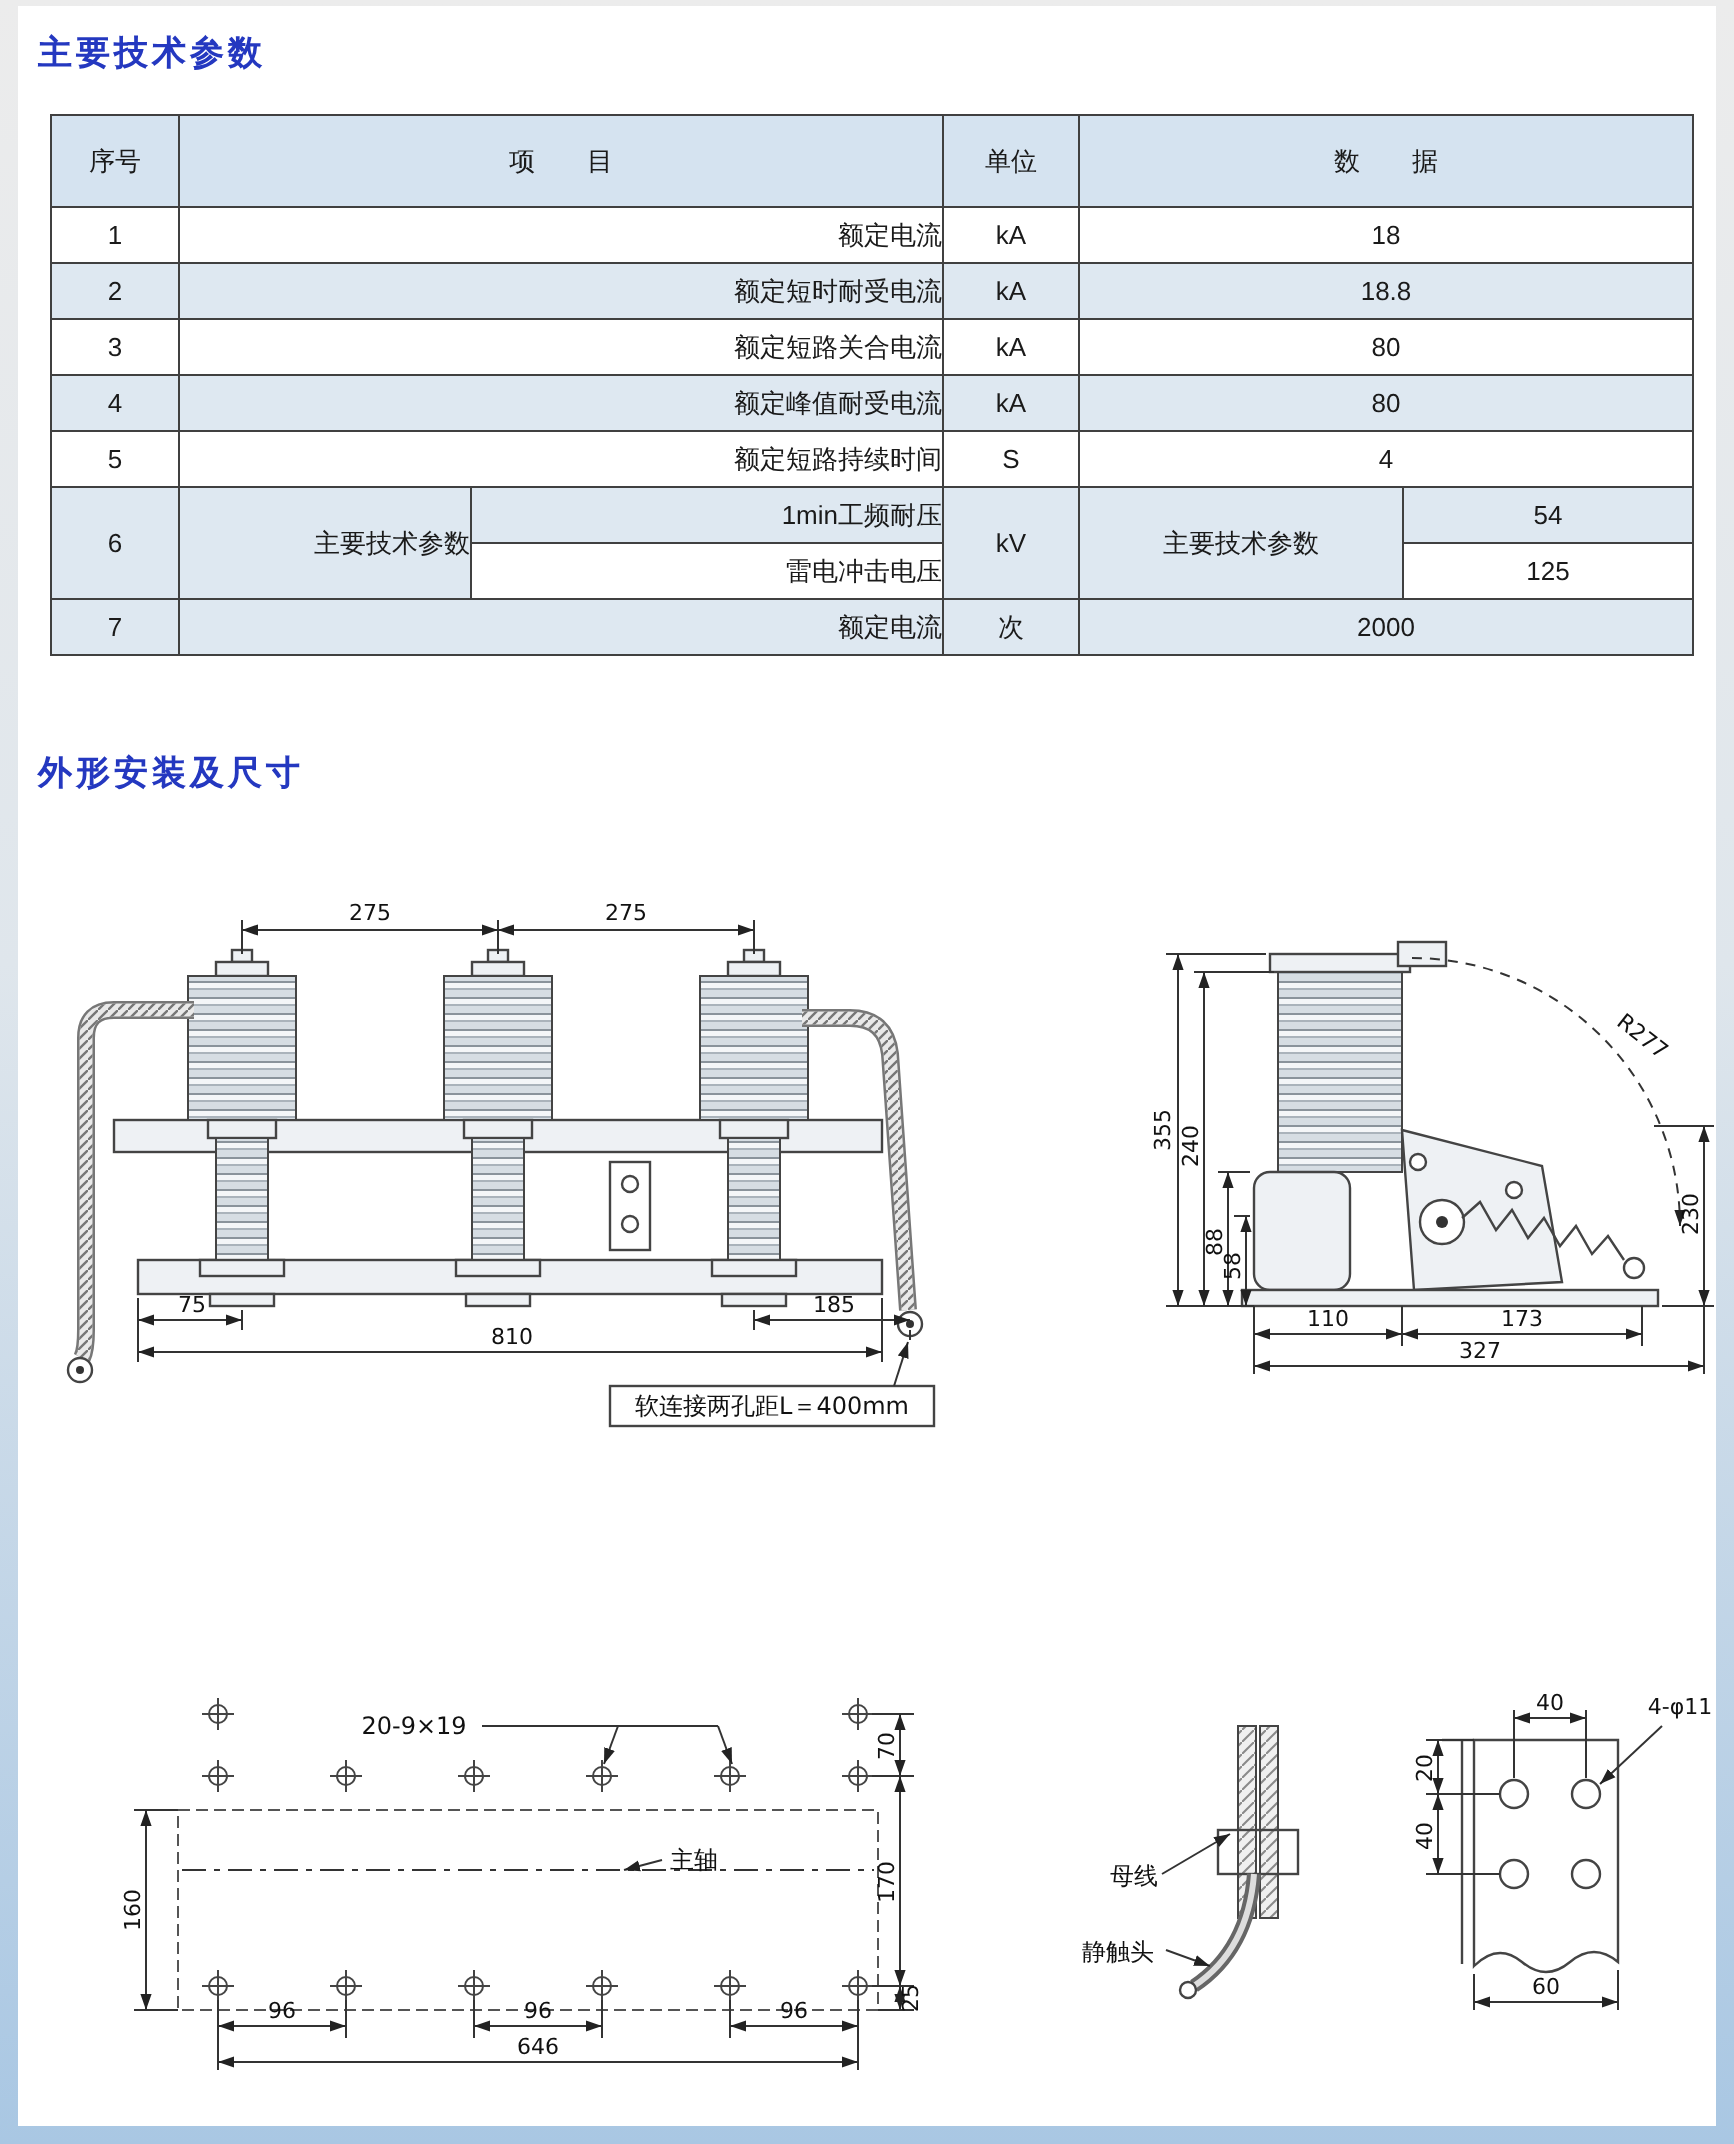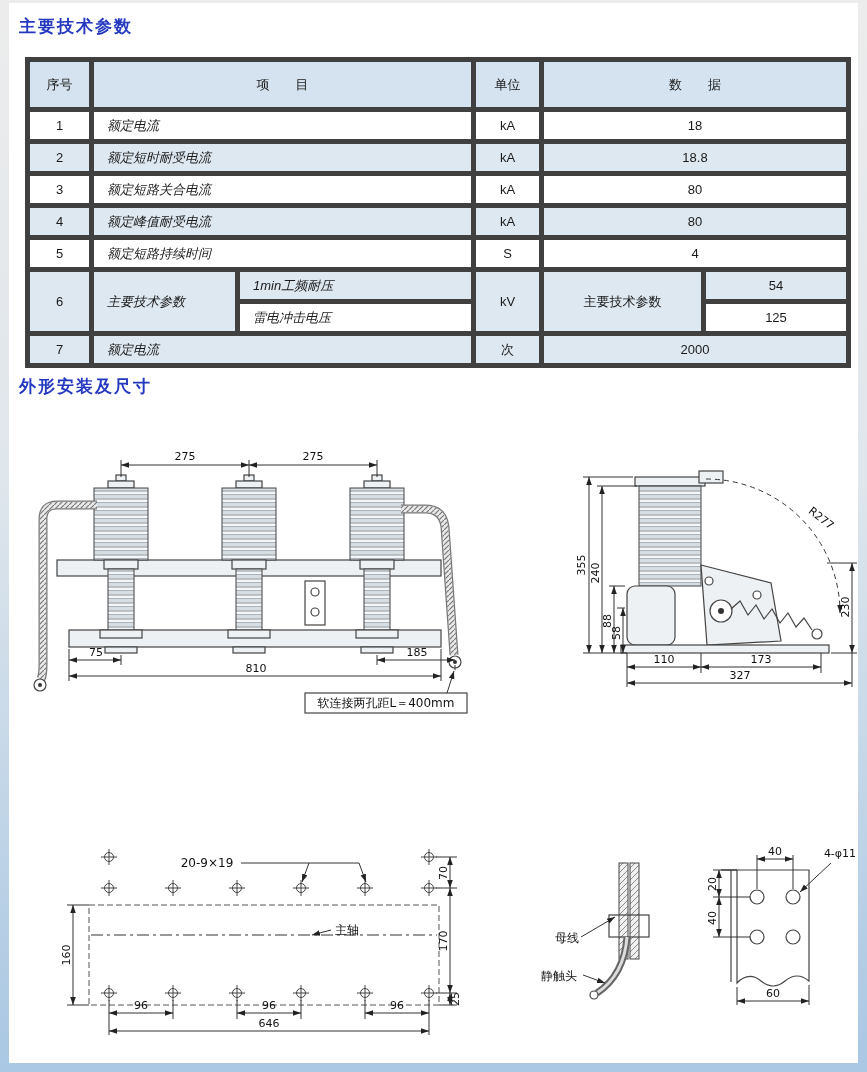--- a/index.html
+++ b/index.html
@@ -5,24 +5,24 @@
   html,body{margin:0;padding:0;}
   body{width:867px;height:1072px;font-family:"Liberation Sans","DejaVu Sans",sans-serif;background:#fff;}
   .frame{width:867px;height:1072px;box-sizing:border-box;padding:3px 9px 9px 9px;
          background:linear-gradient(180deg,#ececec 0%,#dfe6ec 45%,#a9c7e3 100%);}
   .content{position:relative;width:100%;height:100%;background:#fff;overflow:hidden;}
   .sec-title{position:absolute;left:10px;font-size:17px;font-weight:bold;color:#2438c0;letter-spacing:2px;}
   #t1{top:12px;}
   #t2{top:372px;}
   table.params{position:absolute;left:16px;top:54px;width:821px;border-collapse:collapse;
                table-layout:fixed;font-size:13px;color:#1a1a1a;}
-  .params td{border:5px solid #404040;text-align:center;height:27px;padding:0;margin-left:44px;}
+  .params td{border:1px solid #404040;text-align:center;height:27px;padding:0;margin-left:44px;}
   .params tr.hd td{background:#d5e3f0;height:45px;}
   .params tr.alt td{background:#dee8f1;}
-  .params td.item{text-align:left;padding-left:13px;font-style:italic;}
+  .params td.item{text-align:right;padding-left:13px;}
   .params td.sp6{background:linear-gradient(180deg,#dee8f1 50%,#ffffff 50%);}
   svg.draw{position:absolute;left:0;top:412px;}
   svg text{font-family:"DejaVu Sans","Liberation Sans",sans-serif;}
   .ln{fill:none;stroke:#444;stroke-width:1.2;}
   .lnw{fill:#fff;stroke:#444;stroke-width:1.2;}
   .mf{fill:#eef1f4;stroke:#444;stroke-width:1.2;}
   .dsh{fill:none;stroke:#555;stroke-width:1;stroke-dasharray:6 3;}
   .dim{fill:none;stroke:#333;stroke-width:1;}
   .cabA{fill:none;stroke:#777;stroke-width:9;}
   .cabB{fill:none;stroke:#e9e9e9;stroke-width:6.5;}

